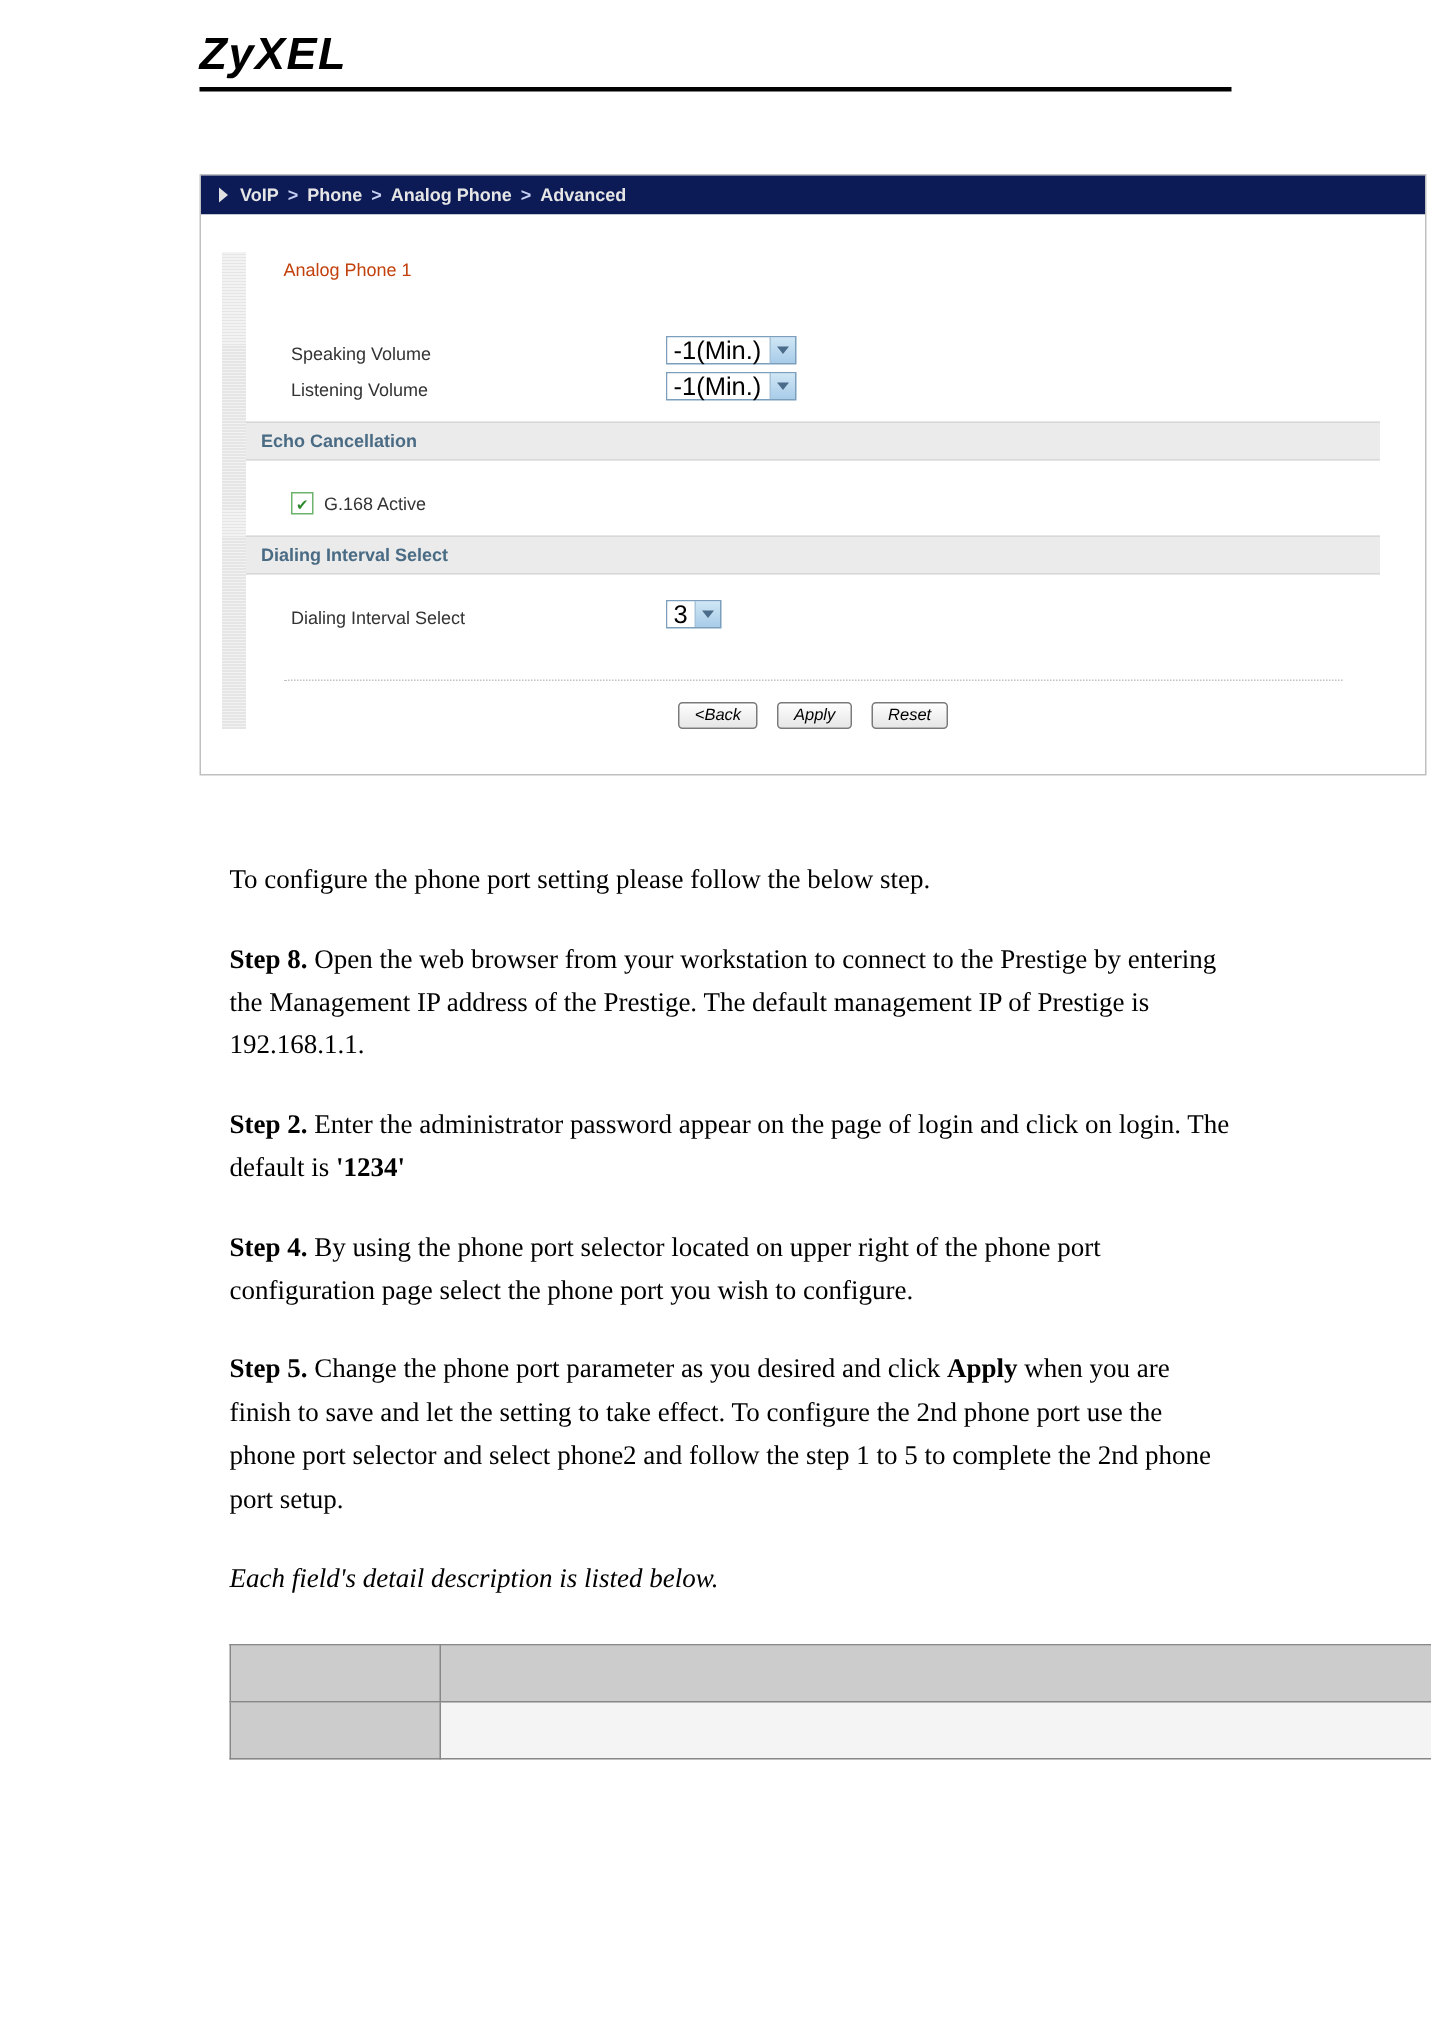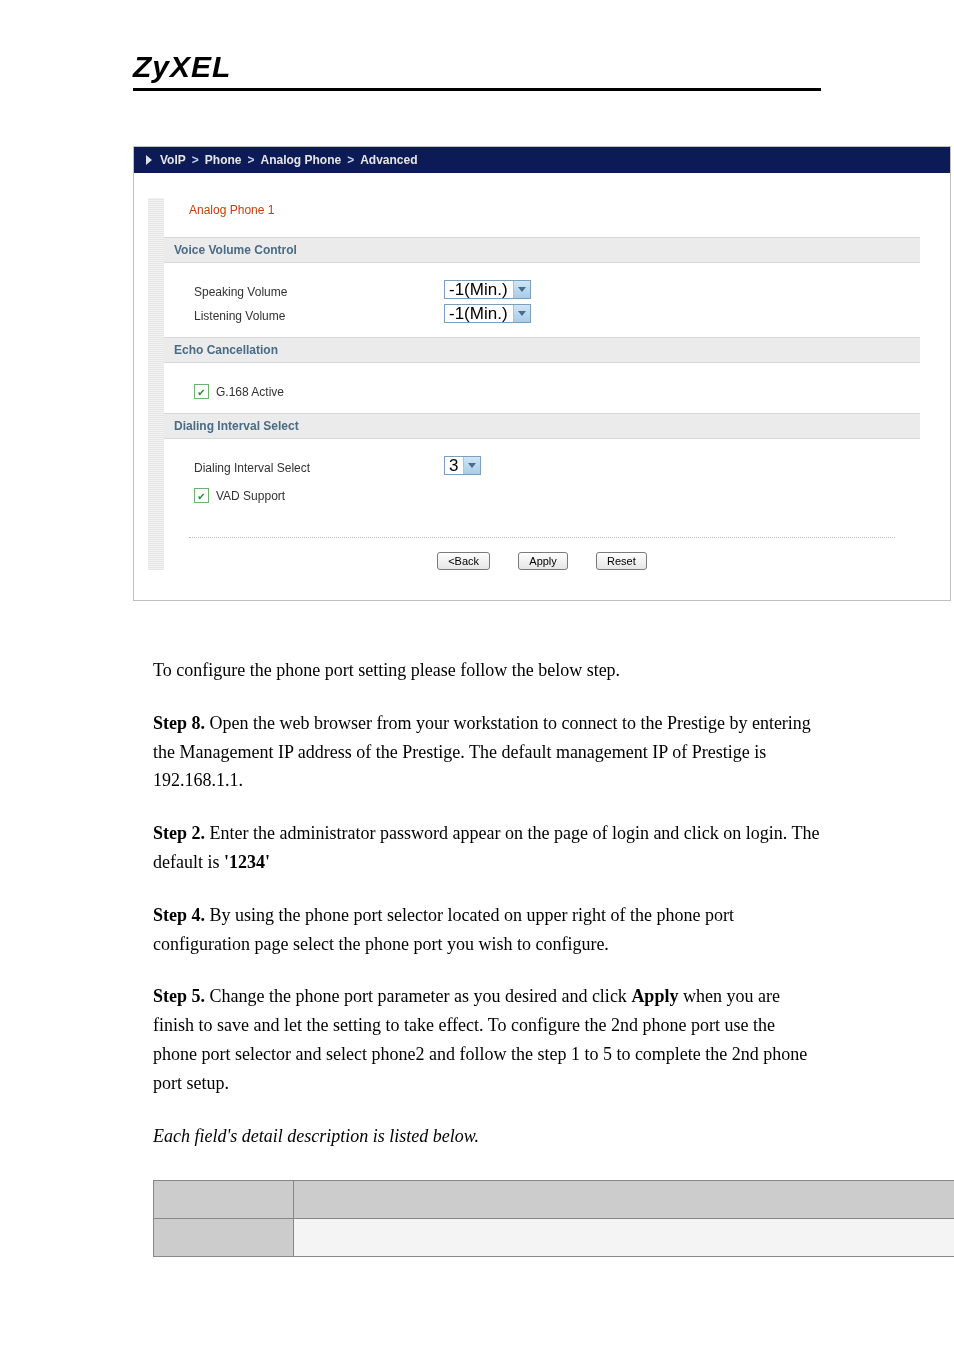--- a/index.html
+++ b/index.html
@@ -5,21 +5,21 @@
   * { box-sizing: border-box; }
   body {
     margin: 0;
     background: #fff;
     font-family: "Times New Roman", Times, serif;
     color: #000;
   }
   .page {
     width: 798px;
     margin: 0 auto;
-    padding: 50px 55px 60px 55px;
+    padding: 20px 55px 60px 55px;
   }
   .brand {
     font-family: Arial, Helvetica, sans-serif;
     font-weight: 900;
     font-style: italic;
     font-size: 30px;
     letter-spacing: 1px;
     padding-bottom: 4px;
   }
   .brand-rule {
@@ -157,21 +157,22 @@
     font-size: 10px;
     color: #2e8b2e;
     line-height: 10px;
   }
   .button-row {
     border-top: 1px dotted #c0c0c0;
     margin: 20px 25px 0 25px;
     padding-top: 14px;
     display: flex;
     justify-content: center;
-    gap: 28px;
+    gap: 13px;
+    font-style: italic;
   }
   .winbtn {
     font-family: Tahoma, Arial, sans-serif;
     font-size: 11px;
     border: 1px solid #7a7a7a;
     background: linear-gradient(#fefefe, #e6e6e6);
     padding: 2px 10px;
     border-radius: 3px;
     min-width: 50px;
     text-align: center;
@@ -225,21 +226,20 @@
       <span class="crumb-sep">&gt;</span>
       <span>Analog Phone</span>
       <span class="crumb-sep">&gt;</span>
       <span>Advanced</span>
     </div>
 
     <div class="panel-body">
       <div class="panel-shadow">
         <div class="page-title">Analog Phone 1</div>
 
-        <div class="section-header">Voice Volume Control</div>
         <div class="section-body">
           <div class="row">
             <span class="lbl">Speaking Volume</span>
             <span class="sel">
               <span class="val">-1(Min.)</span>
               <span class="btn">
                   <span class="arrow"></span>
                 </span>
             </span>
           </div>
@@ -270,28 +270,20 @@
         <div class="section-body">
           <div class="row">
             <span class="lbl">Dialing Interval Select</span>
             <span class="sel">
               <span class="val num">3</span>
               <span class="btn">
                   <span class="arrow"></span>
                 </span>
             </span>
           </div>
-          <div class="row" style="margin-top:4px">
-            <span class="chk">
-              <span class="chk-box">
-                  <span class="chk-mark"></span>
-                </span>
-              <span>VAD Support</span>
-            </span>
-          </div>
         </div>
 
         <div class="button-row">
           <span class="winbtn">&lt;Back</span>
           <span class="winbtn">Apply</span>
           <span class="winbtn">Reset</span>
         </div>
 
       </div>
     </div>

